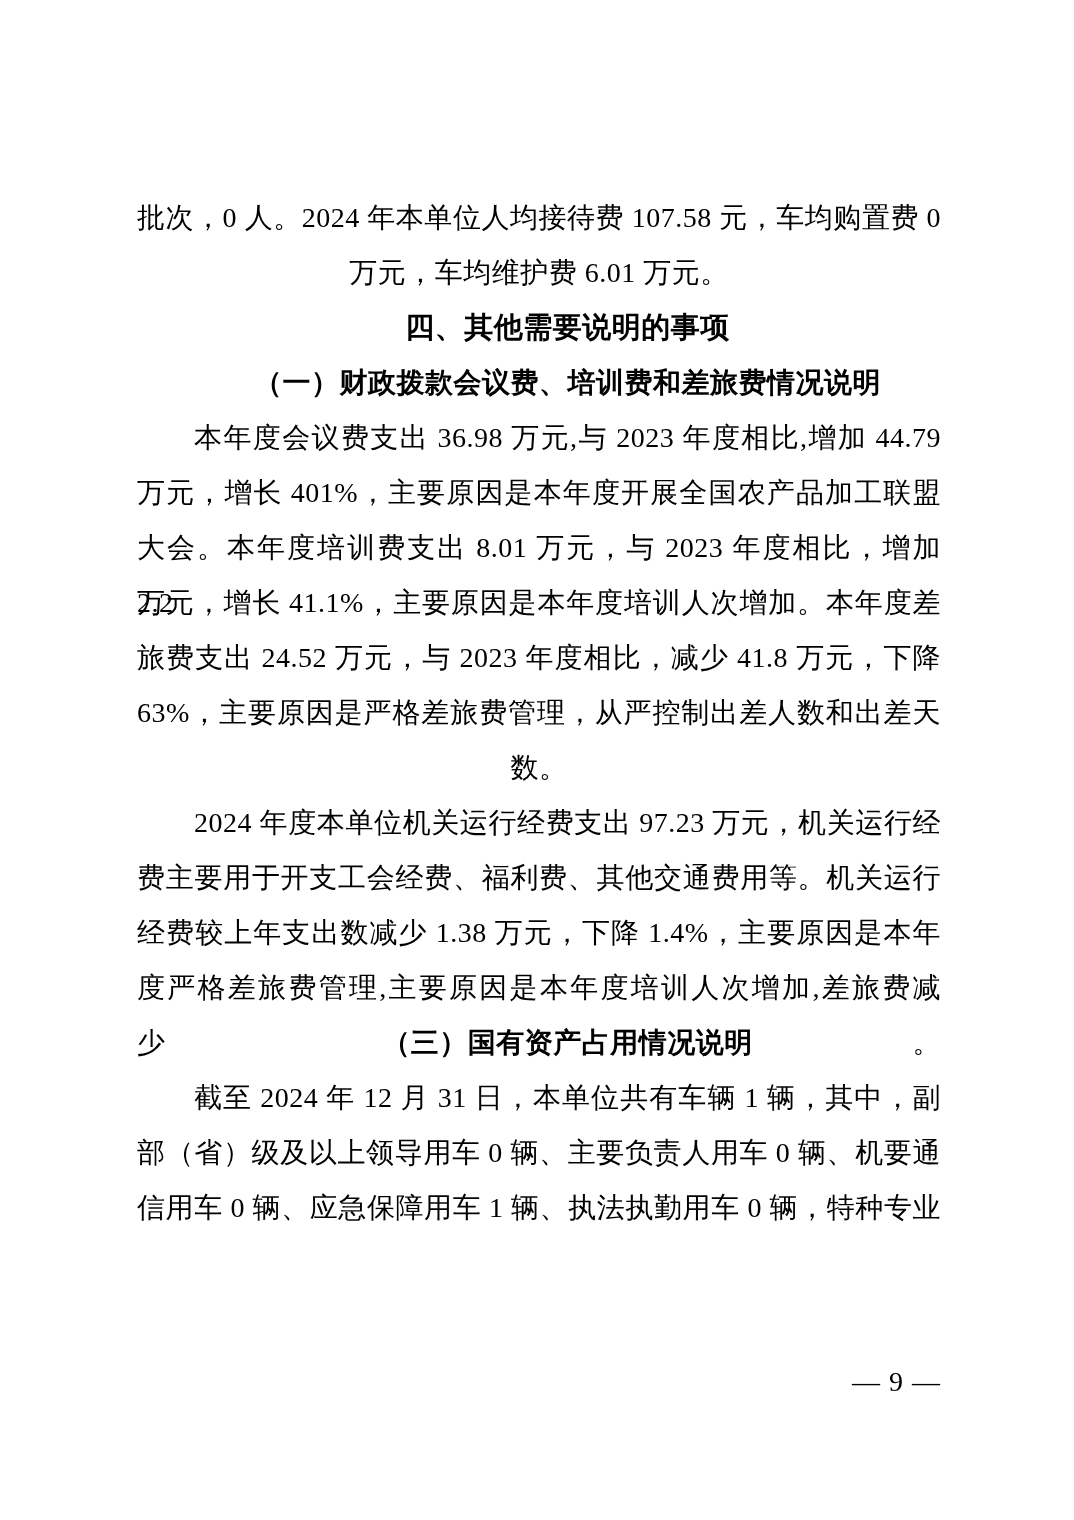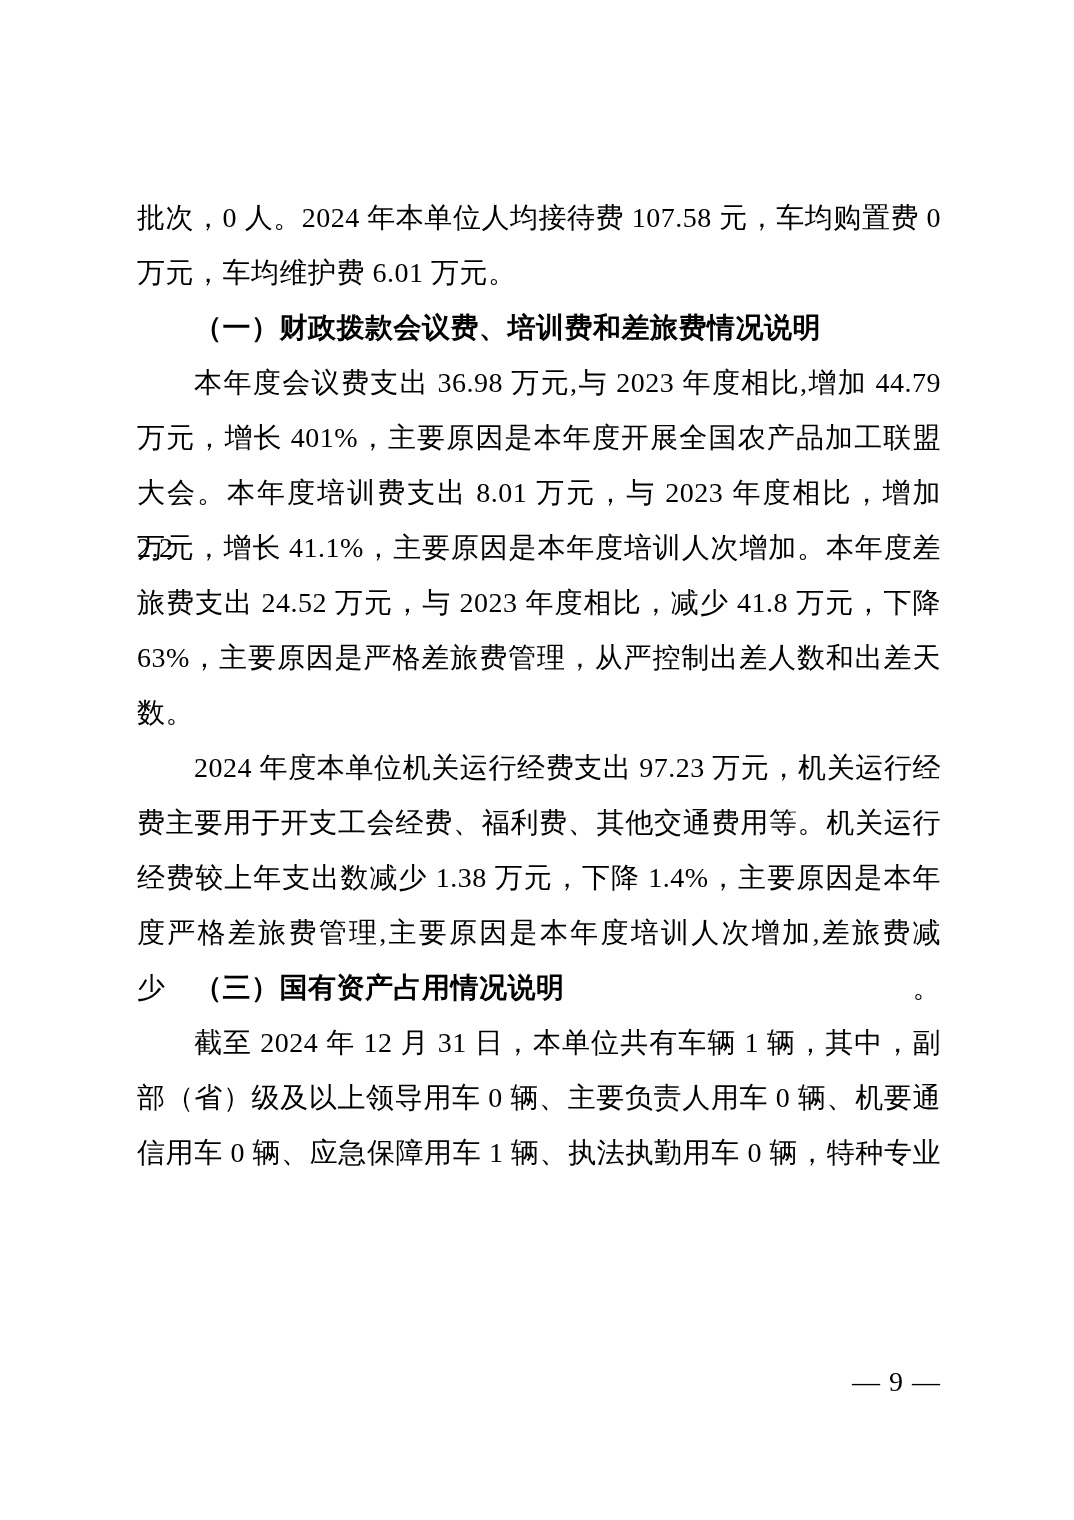--- a/index.html
+++ b/index.html
@@ -19,21 +19,21 @@
   .content {
     position: absolute;
     left: 137px;
     top: 190px;
     width: 804px;
   }
   .line {
     height: 55px;
     line-height: 55px;
     font-size: 28px;
-    text-align: left;
+    text-align: center;
     letter-spacing: 0.5px;
     color: #000000;
   }
   
   .line.j {
     text-align: justify;
     text-align-last: justify;
   }
   
   .line.ind {
@@ -63,20 +63,21 @@
     text-align: right;
   }
 </style>
 </head>
 <body>
 
 <div class="page">
   <div class="content">
     <div class="line j">批次，0 人。2024 年本单位人均接待费 107.58 元，车均购置费 0</div>
     <div class="line">万元，车均维护费 6.01 万元。</div>
+    <div class="line h1">四、其他需要说明的事项</div>
     <div class="line h2">（一）财政拨款会议费、培训费和差旅费情况说明</div>
     <div class="line j ind">本年度会议费支出 36.98 万元,与 2023 年度相比,增加 44.79</div>
     <div class="line j">万元，增长 401%，主要原因是本年度开展全国农产品加工联盟</div>
     <div class="line j">大会。本年度培训费支出 8.01 万元，与 2023 年度相比，增加 2.2</div>
     <div class="line j">万元，增长 41.1%，主要原因是本年度培训人次增加。本年度差</div>
     <div class="line j">旅费支出 24.52 万元，与 2023 年度相比，减少 41.8 万元，下降</div>
     <div class="line j">63%，主要原因是严格差旅费管理，从严控制出差人数和出差天</div>
     <div class="line">数。</div>
     <div class="line j ind">2024 年度本单位机关运行经费支出 97.23 万元，机关运行经</div>
     <div class="line j">费主要用于开支工会经费、福利费、其他交通费用等。机关运行</div>

